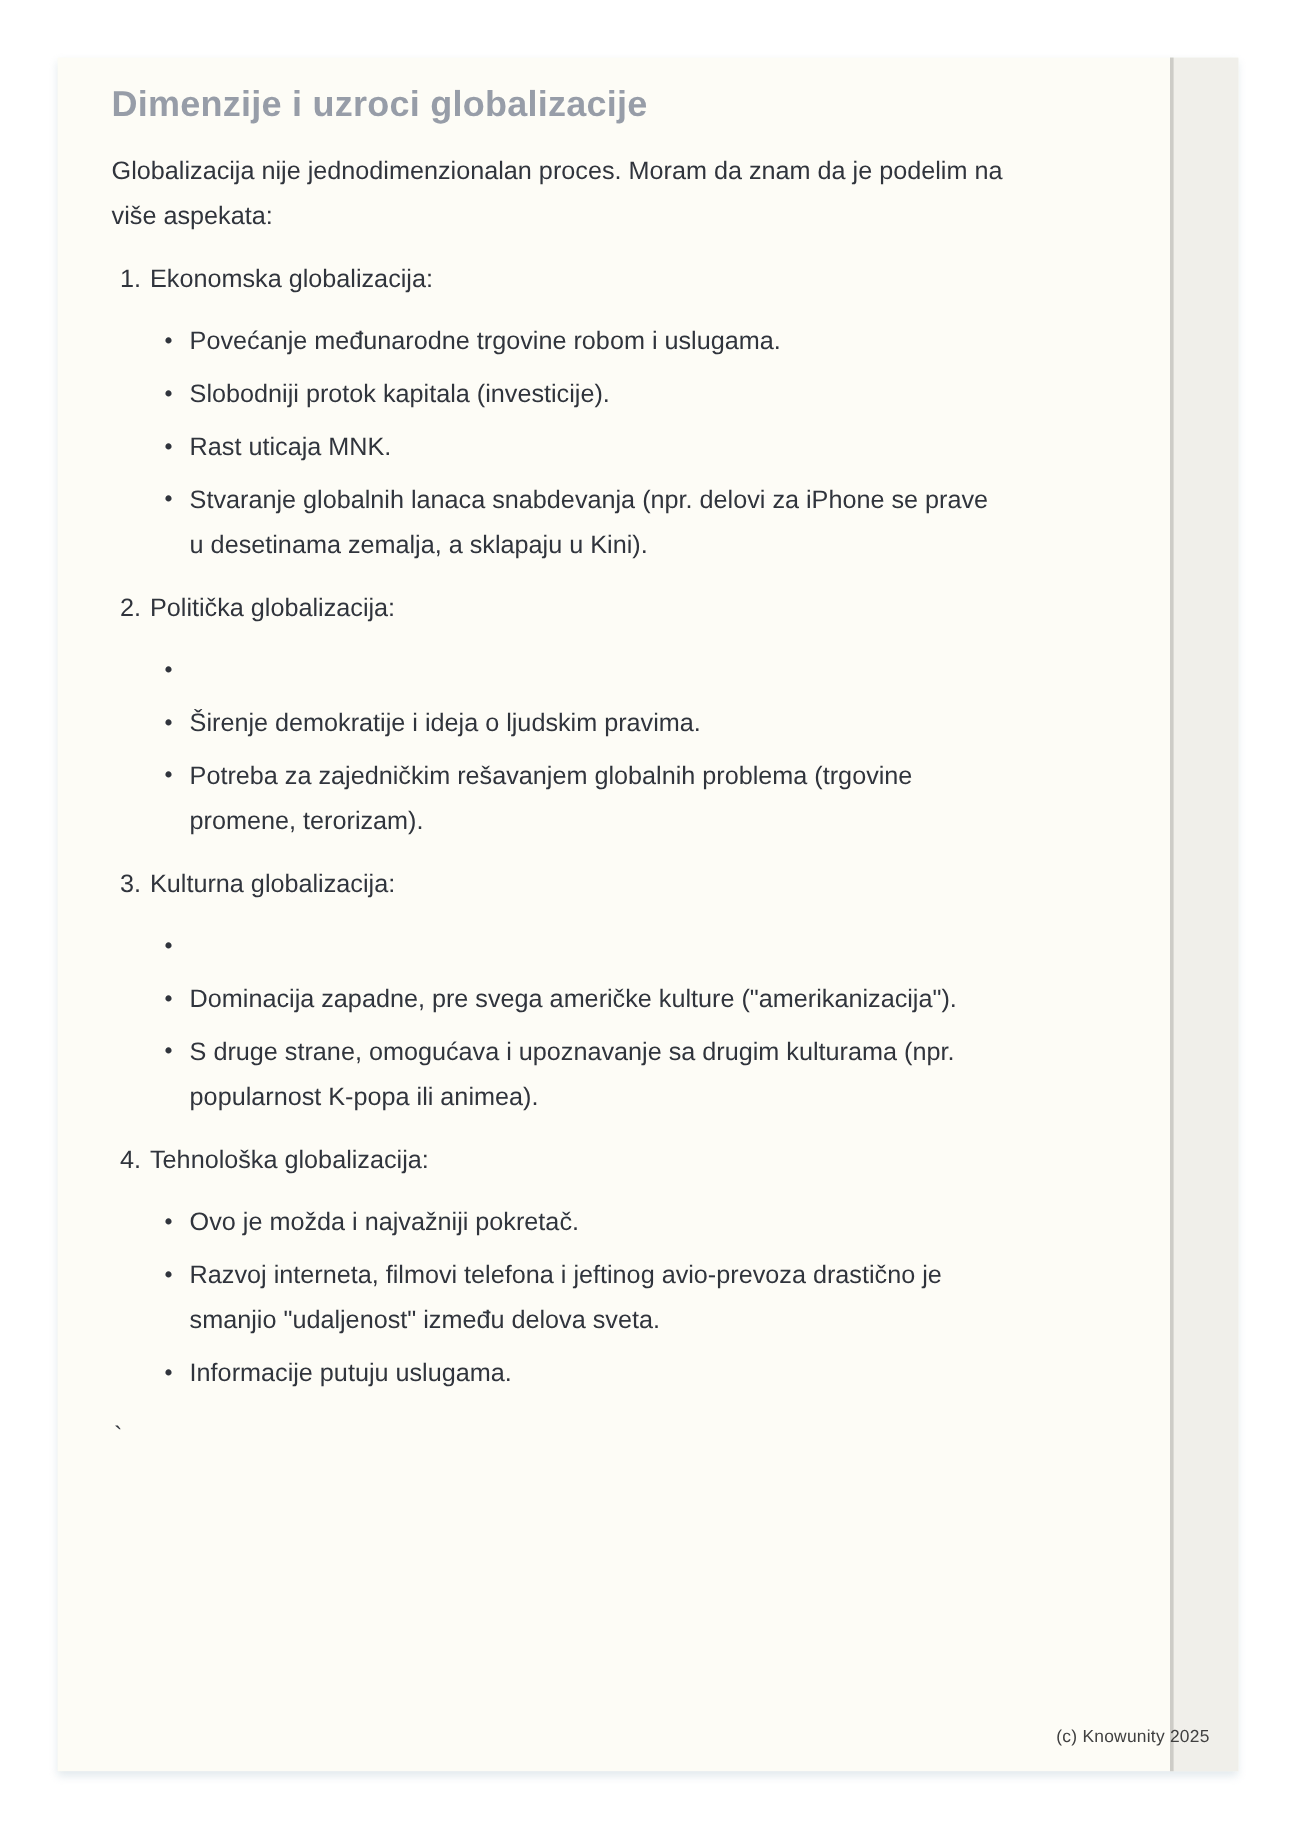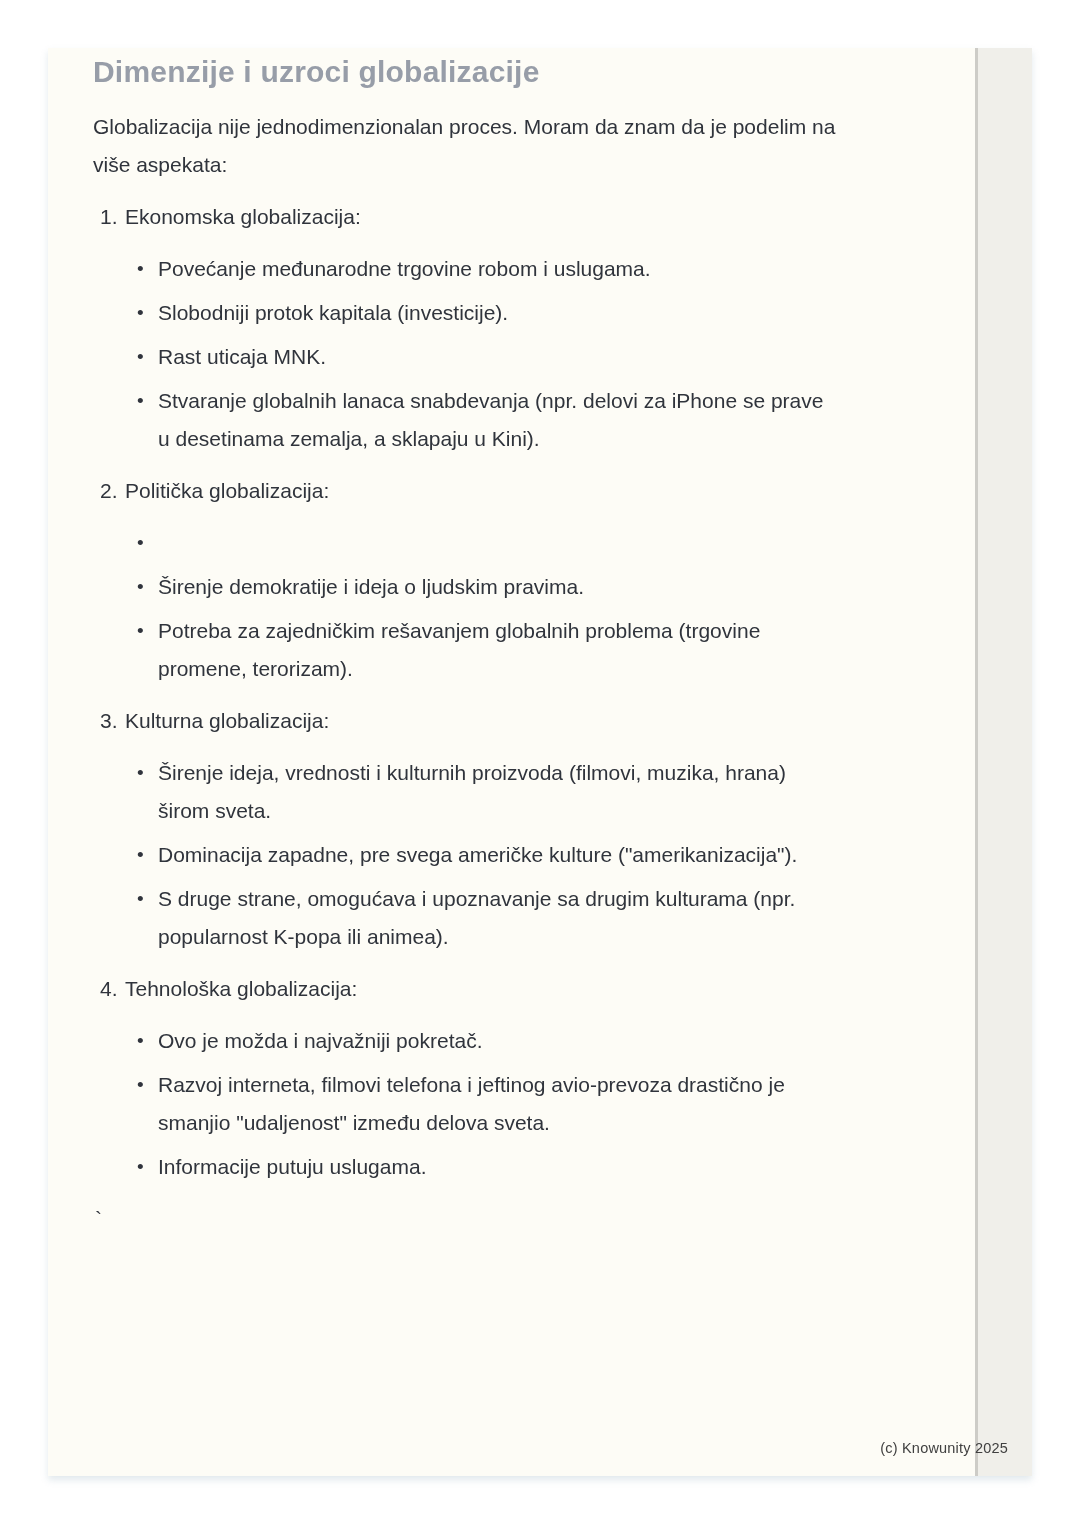--- a/index.html
+++ b/index.html
@@ -24,21 +24,21 @@
   .scroll-strip {
     position: absolute;
     top: 0; right: 0;
     width: 57px; height: 100%;
     background: #F0EFEA;
     border-left: 3px solid #CDCCC7;
   }
 
   .content {
     position: absolute;
-    left: 45px; top: 0;
+    left: 45px; top: 16px;
     width: 860px;
     color: #30343C;
     font-size: 21px;
     line-height: 38px;
   }
 
   .title {
     margin-top: 6px;
     margin-bottom: 18px;
     font-size: 30px;
@@ -160,22 +160,20 @@
       </div>
 
       <div>
         <div class="section-heading">
           <span class="num">3.</span>
           <span class="heading-text">Kulturna globalizacija:</span>
         </div>
         <div class="bullets">
           <div class="bullet">
             <span class="marker">•</span>
-            <span class="bullet-text">Širenje ideja, vrednosti i kulturnih proizvoda (filmovi, muzika, hrana)
-širom sveta.</span>
           </div>
           <div class="bullet">
             <span class="marker">•</span>
             <span class="bullet-text">Dominacija zapadne, pre svega američke kulture ("amerikanizacija").</span>
           </div>
           <div class="bullet">
             <span class="marker">•</span>
             <span class="bullet-text">S druge strane, omogućava i upoznavanje sa drugim kulturama (npr.
 popularnost K-popa ili animea).</span>
           </div>

